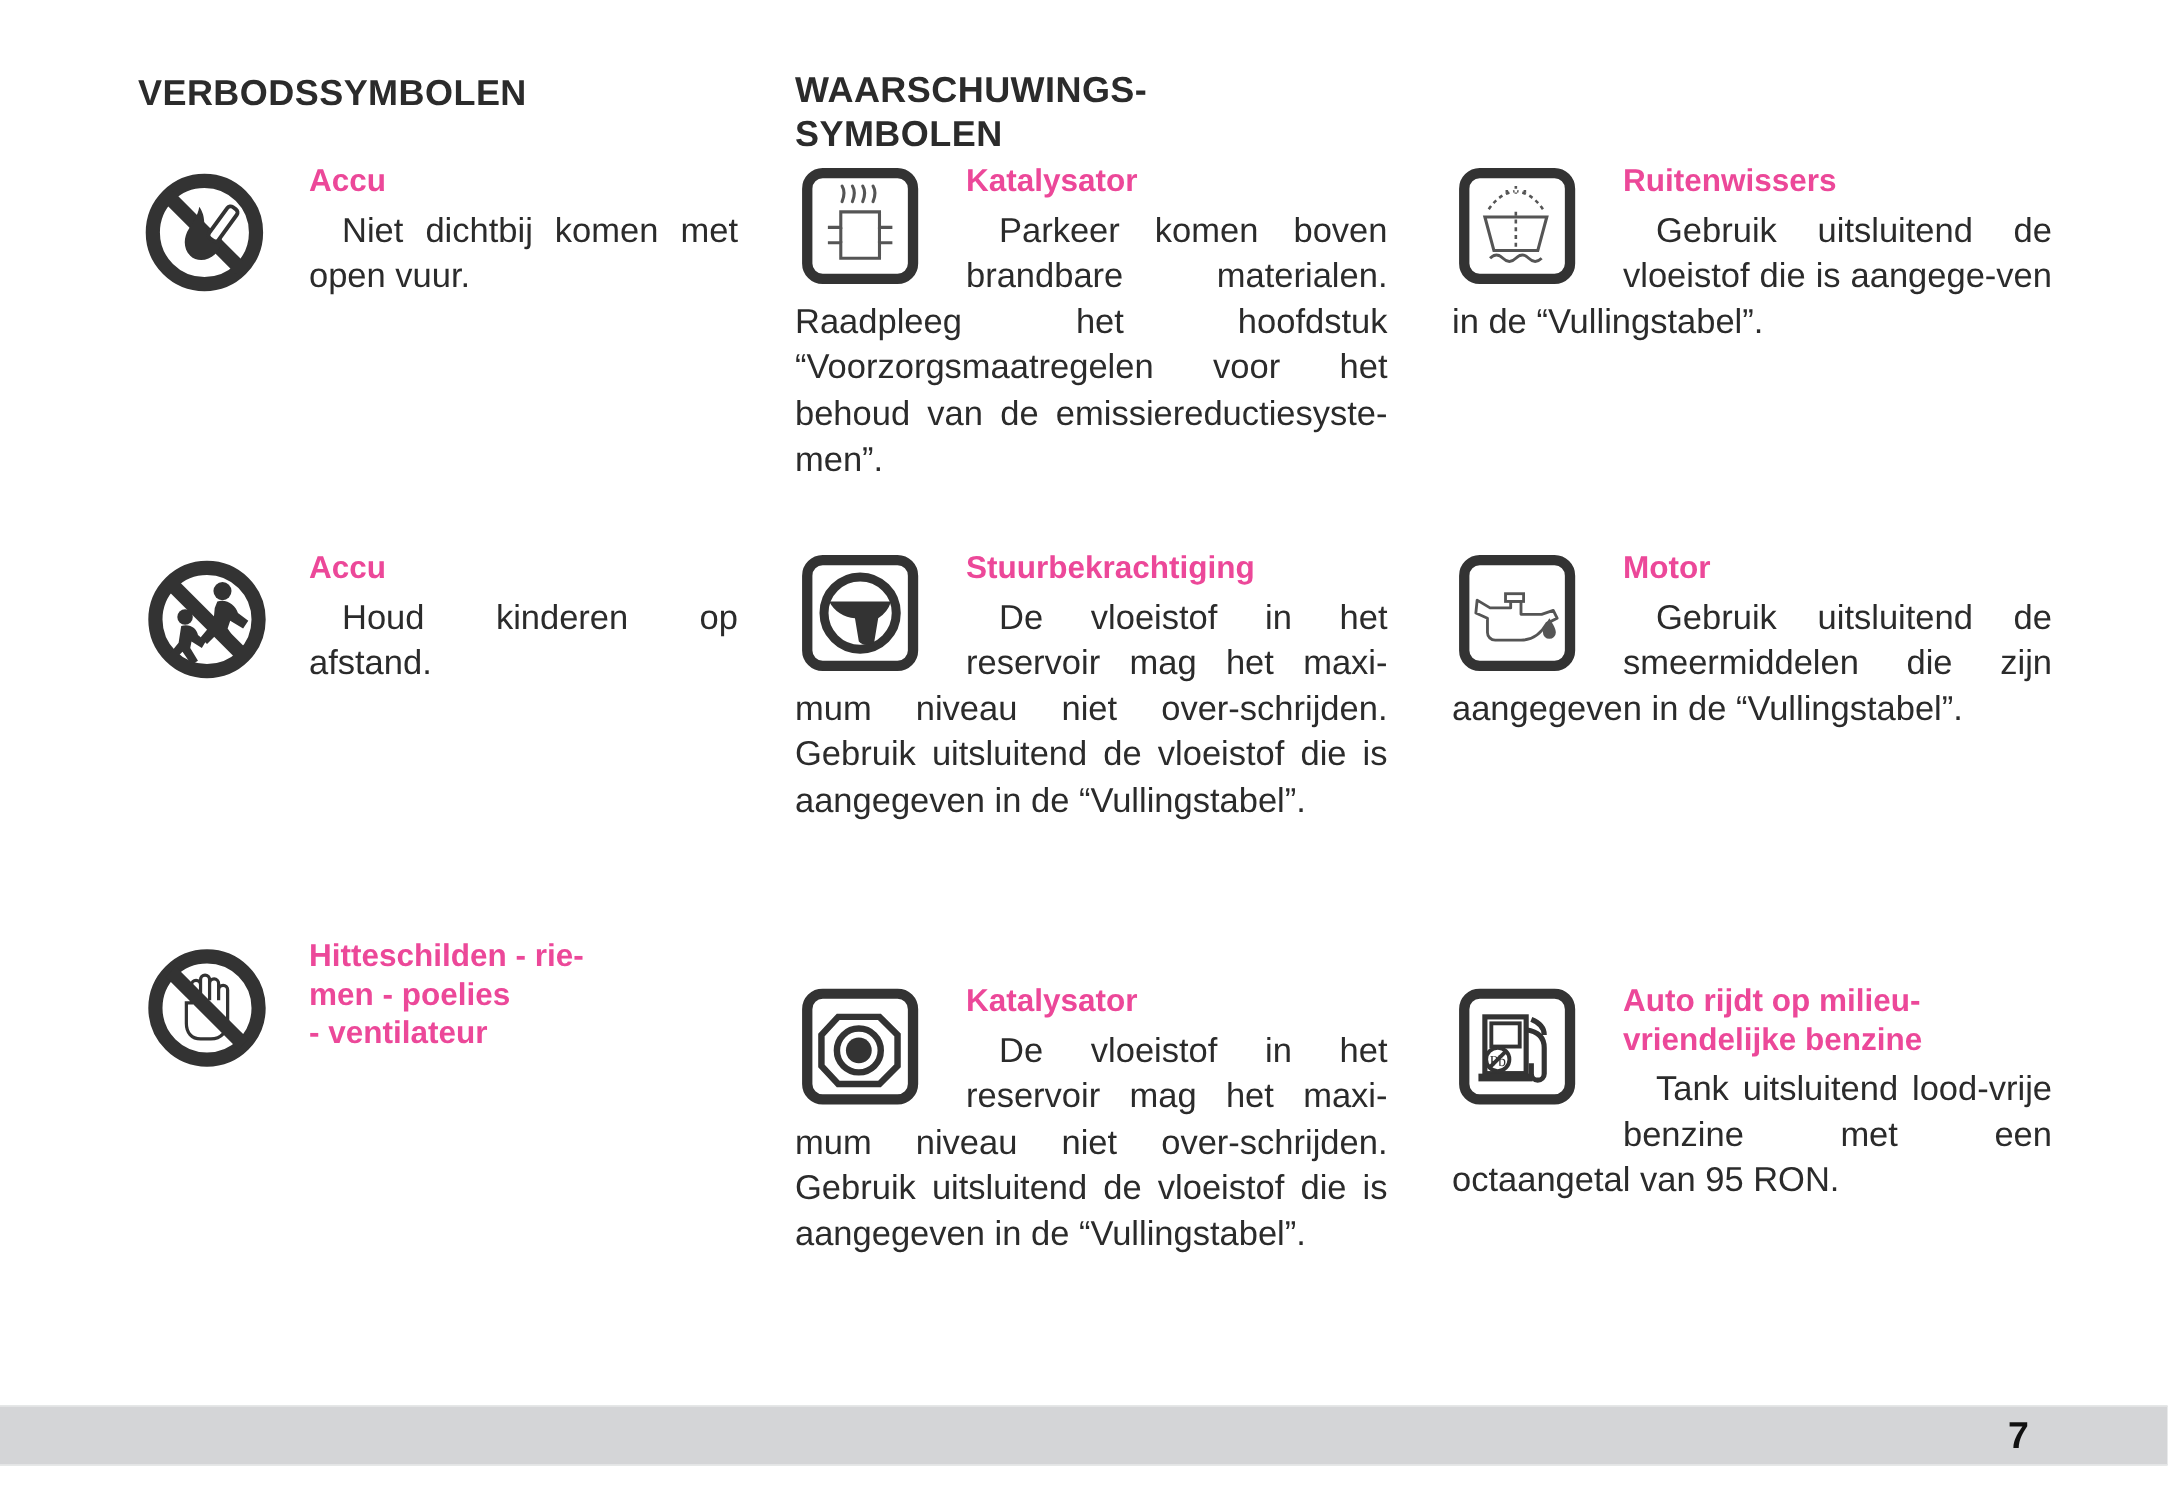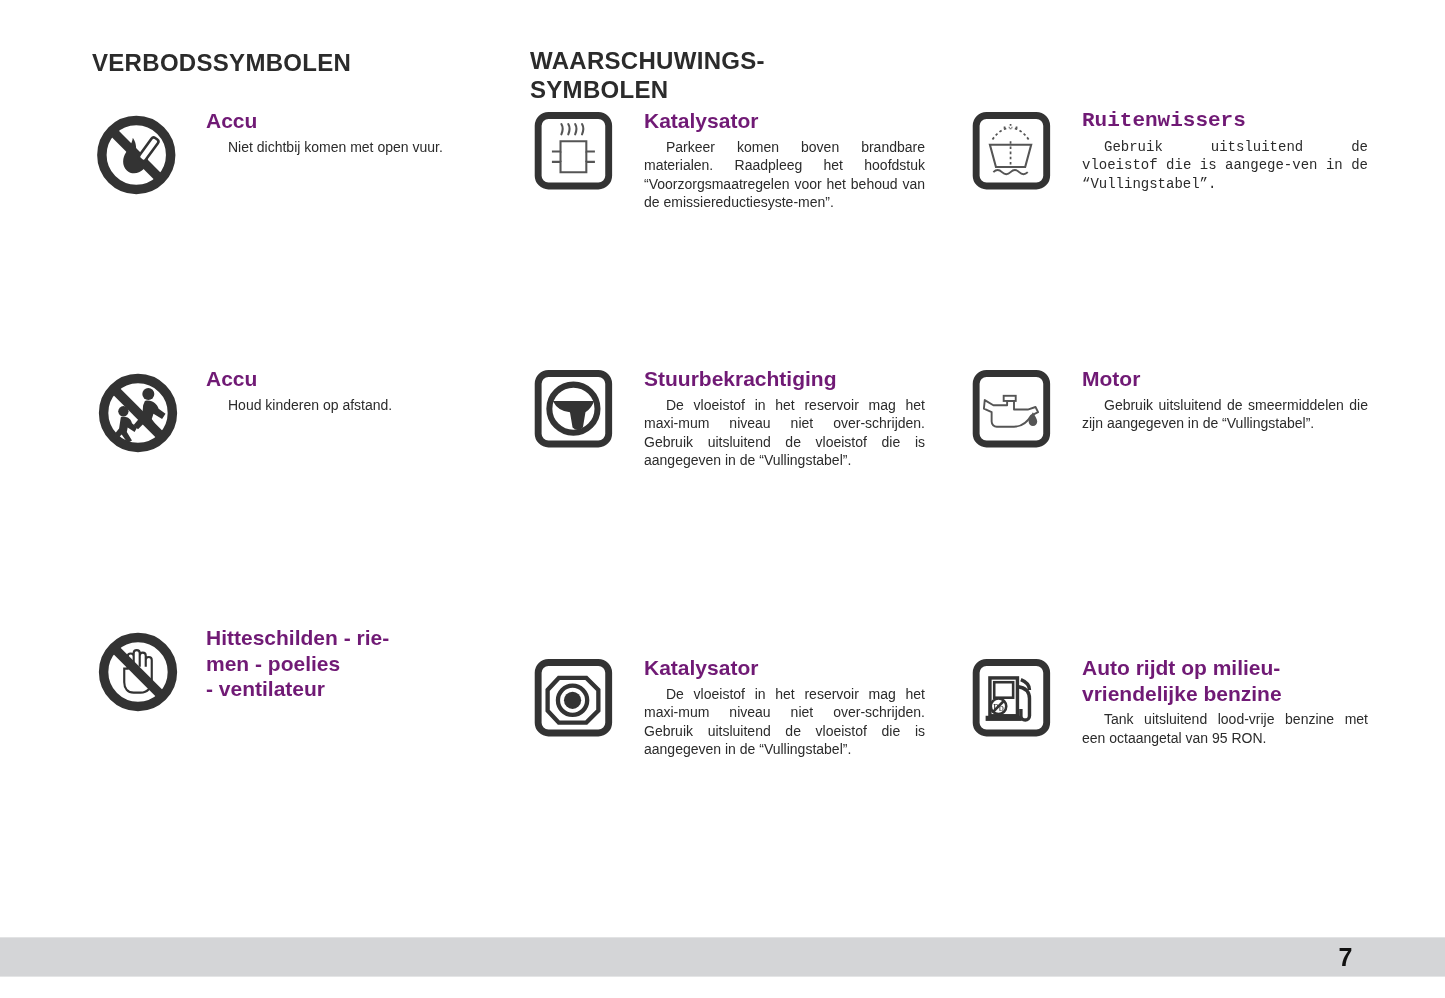--- a/index.html
+++ b/index.html
@@ -54,24 +54,24 @@
     width: 92px;
     height: 86px;
     margin-right: 22px;
     margin-top: 4px;
   }
   .entry .heading {
     font-size: 21px;
     font-weight: bold;
     line-height: 1.22;
     margin: 0 0 4px 0;
-    color: #701a75;
+    color: #ec4899;
   }
   .entry .body {
-    font-size: 14px;
+    font-size: 23px;
     line-height: 1.33;
     text-align: justify;
     text-justify: inter-word;
     text-indent: 22px;
     margin: 0;
     color: #2b2b2b;
     hyphens: none;
   }
   .clearfix::after { content: ""; display: block; clear: both; }
 
@@ -206,21 +206,21 @@
       </div>
       <div class="txtcol">
         <div class="heading">Katalysator</div>
         <p class="body">De vloeistof in het reservoir mag het maxi-mum niveau niet over-schrijden. Gebruik uitsluitend de vloeistof die is aangegeven in de “Vullingstabel”.</p>
       </div>
     </div>
   </div>
 
   <div class="col col-3">
 
-    <div class="entry clearfix" style="top:108px;font-family:Liberation Mono, monospace;">
+    <div class="entry clearfix" style="top:108px;">
       <div class="icon-wrap">
         <svg class="icon-svg" viewBox="0 0 100 100" aria-hidden="true">
           <rect x="6" y="4" width="82" height="82" rx="12" fill="#fff" stroke="#333" stroke-width="8"></rect>
           <path d="M25 32 q8 -12 20 -14 M67 32 q-8 -12 -20 -14" fill="none" stroke="#555" stroke-width="2" stroke-dasharray="3 3"></path>
           <path d="M46 14 v6 M39 17 v5 M53 17 v5" stroke="#555" stroke-width="2" stroke-dasharray="2 3"></path>
           <path d="M22 38 h48 l-7 26 h-34 z" fill="none" stroke="#555" stroke-width="2.4"></path>
           <line x1="46" y1="34" x2="46" y2="64" stroke="#555" stroke-width="2" stroke-dasharray="3 3"></line>
           <path d="M26 70 q5 -5 10 0 q5 5 10 0 q5 -5 10 0 q5 5 10 0" fill="none" stroke="#555" stroke-width="2.2"></path>
         </svg>
       </div>

